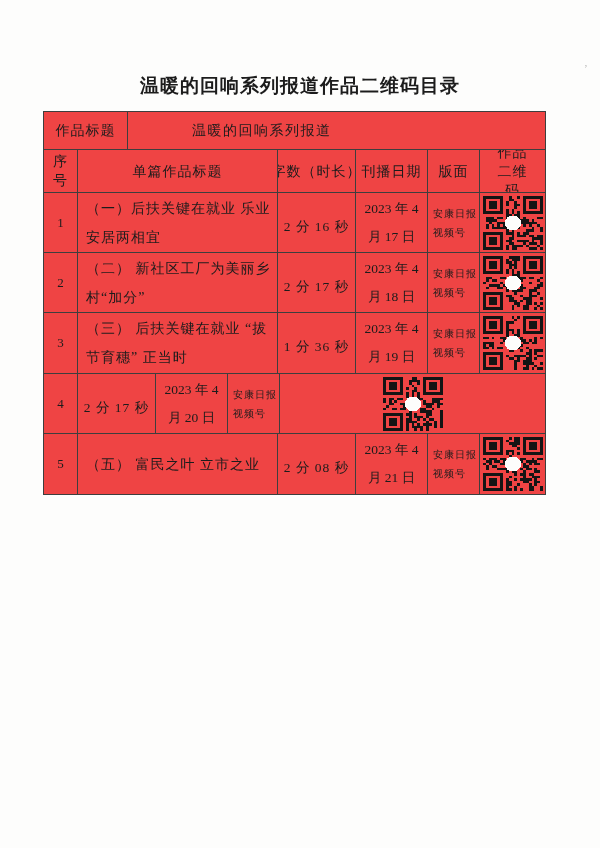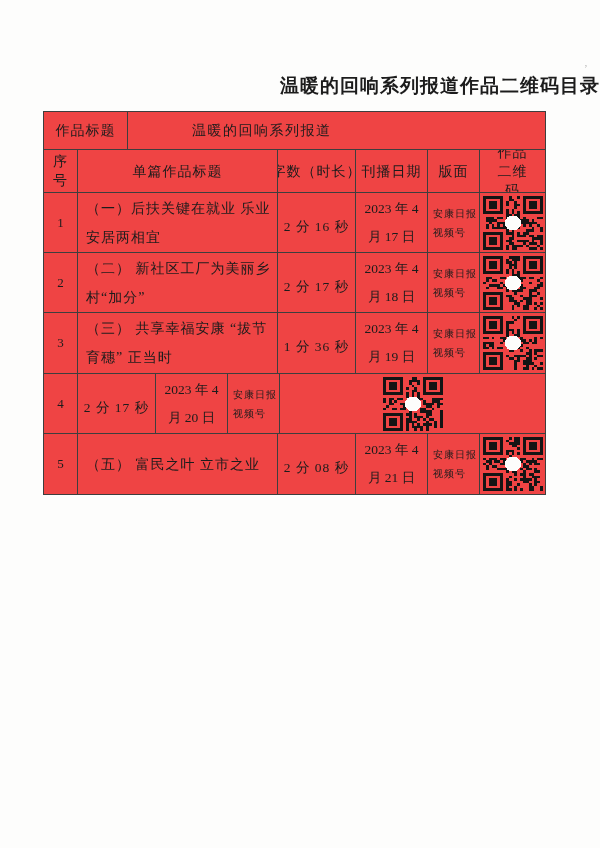--- a/index.html
+++ b/index.html
@@ -6,21 +6,21 @@
   body{background:#ffffff;width:600px;height:848px;overflow:hidden;}
   .paper{
     position:relative;width:600px;height:848px;
     background:#fdfdfc;
     font-family:"Liberation Serif","DejaVu Serif",serif;
     color:#1c1c1c;
     overflow:hidden;
   }
   .page-title{
     position:absolute;top:73px;left:0;width:100%;
-    text-align:right;font-size:19px;font-weight:bold;letter-spacing:1px;
+    text-align:center;font-size:19px;font-weight:bold;letter-spacing:1px;
     margin:0;
   }
   .scan-artifact{
     position:absolute;left:584px;top:62px;
     font-size:11px;color:#b5b5b5;
   }
   .doc-table{
     position:absolute;left:43px;top:111px;width:503px;
     border:1px solid #3e3e3e;box-sizing:border-box;
     background:#ef4444;
@@ -574,21 +574,21 @@
                 <rect x="20" y="20" width="1" height="1"></rect>
               </g>
               <circle cx="10.5" cy="10.5" r="2.9" fill="#fdfdfc"></circle>
             </svg>
           </div>
       </div>
     </div>
 
     <div class="trow row-data tall">
       <div class="cell c-index">3</div>
-      <div class="cell c-title">（三） 共享幸福安康 “拔节育穗” 正当时</div>
+      <div class="cell c-title">（三） 后扶关键在就业 “拔节育穗” 正当时</div>
       <div class="cell c-duration">1 分 36 秒</div>
       <div class="cell c-date">
         <span>2023 年 4</span>
         <span>月 19 日</span>
       </div>
       <div class="cell c-layout">
         <span>安康日报</span>
         <span>视频号</span>
       </div>
       <div class="cell c-qr">

